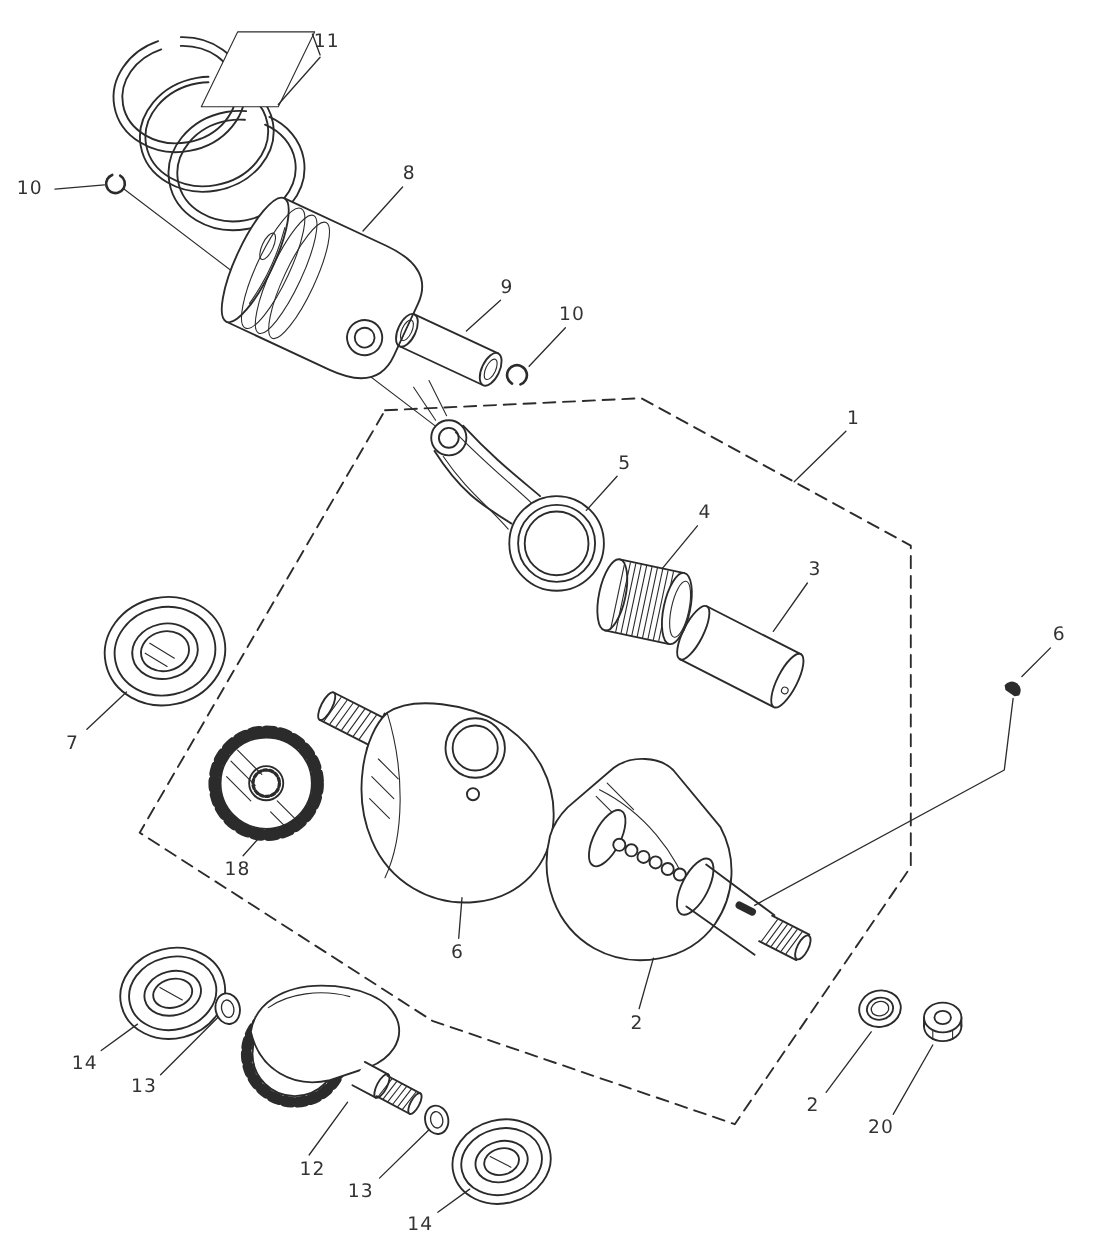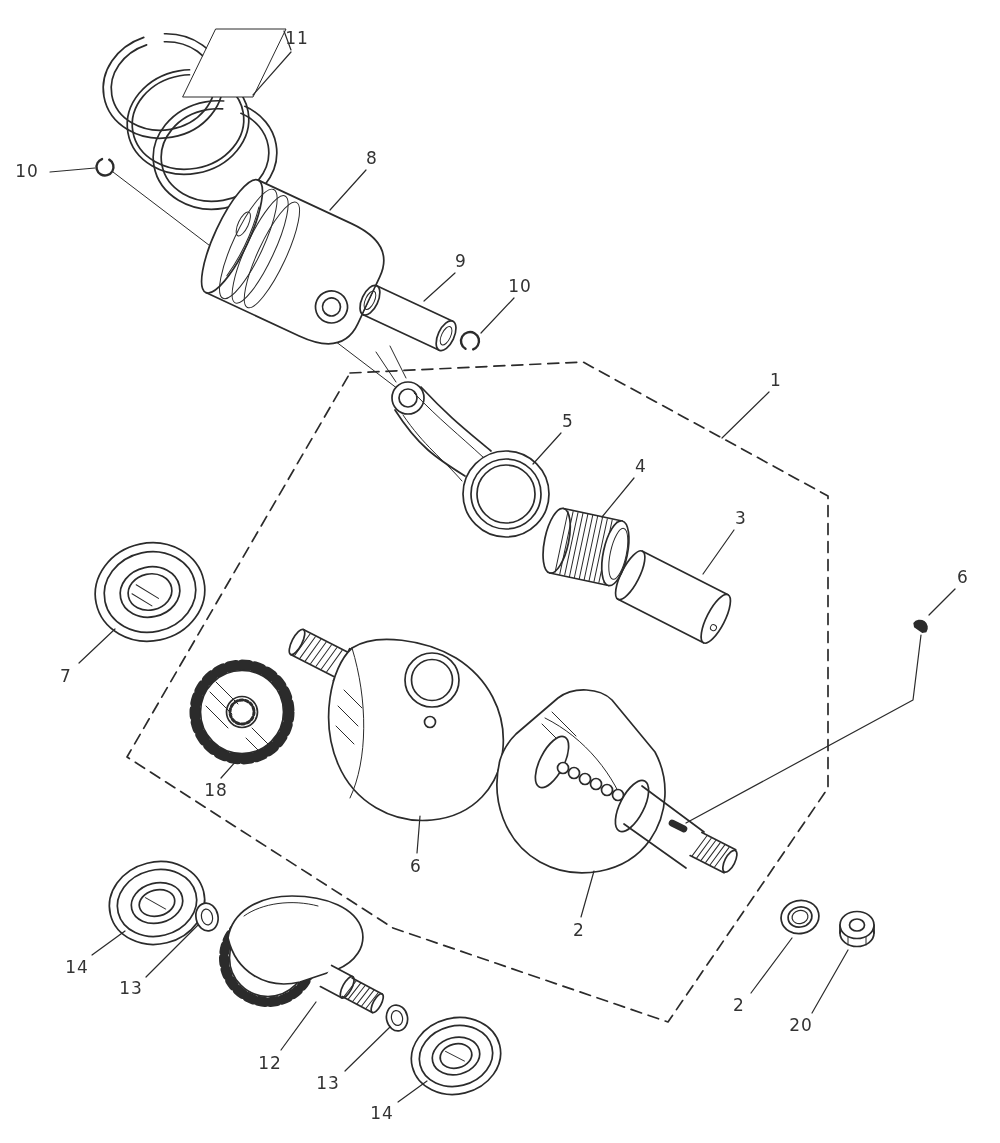--- a/index.html
+++ b/index.html
@@ -303,20 +303,20 @@
       <div class="callout" style="left: 568px; top: 421px;">5</div>
       <div class="callout" style="left: 641px; top: 466px;">4</div>
       <div class="callout" style="left: 741px; top: 518px;">3</div>
       <div class="callout" style="left: 963px; top: 577px;">6</div>
       <div class="callout" style="left: 66px; top: 676px;">7</div>
       <div class="callout" style="left: 216px; top: 790px;">18</div>
       <div class="callout" style="left: 416px; top: 866px;">6</div>
       <div class="callout" style="left: 579px; top: 930px;">2</div>
       <div class="callout" style="left: 77px; top: 967px;">14</div>
       <div class="callout" style="left: 131px; top: 988px;">13</div>
-      <div class="callout" style="left: 270px; top: 1063px;">12</div>
+      <div class="callout" style="left: 284px; top: 1063px;">12</div>
       <div class="callout" style="left: 328px; top: 1083px;">13</div>
       <div class="callout" style="left: 382px; top: 1113px;">14</div>
       <div class="callout" style="left: 739px; top: 1005px;">2</div>
       <div class="callout" style="left: 801px; top: 1025px;">20</div>
     </div>
 
 </div>
 
 </body></html>

